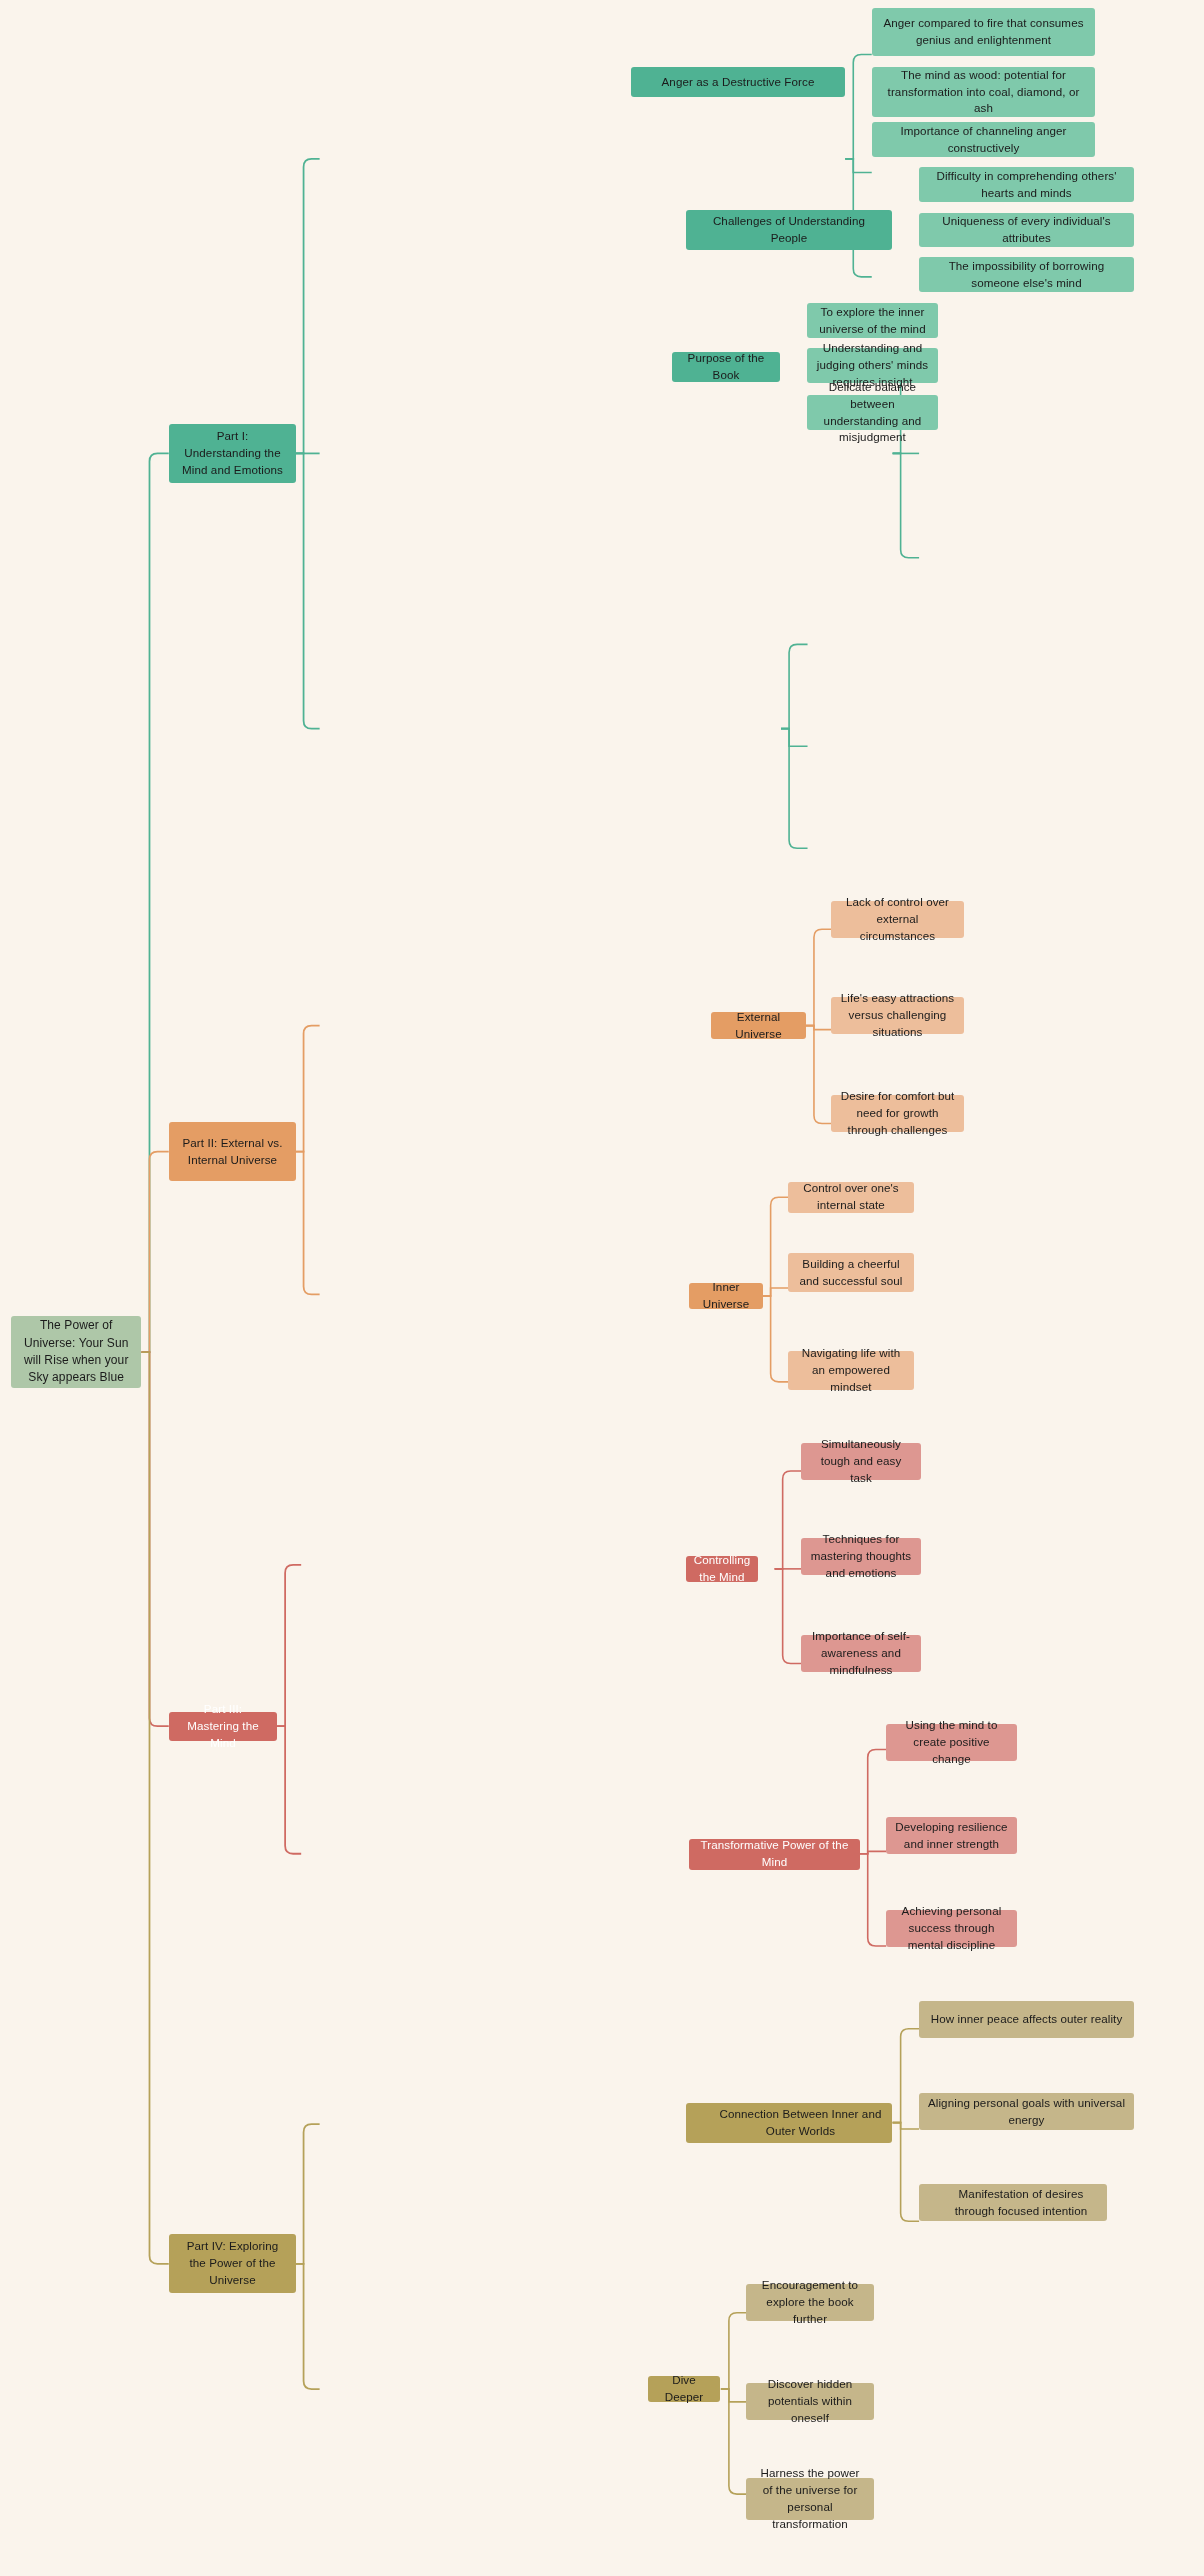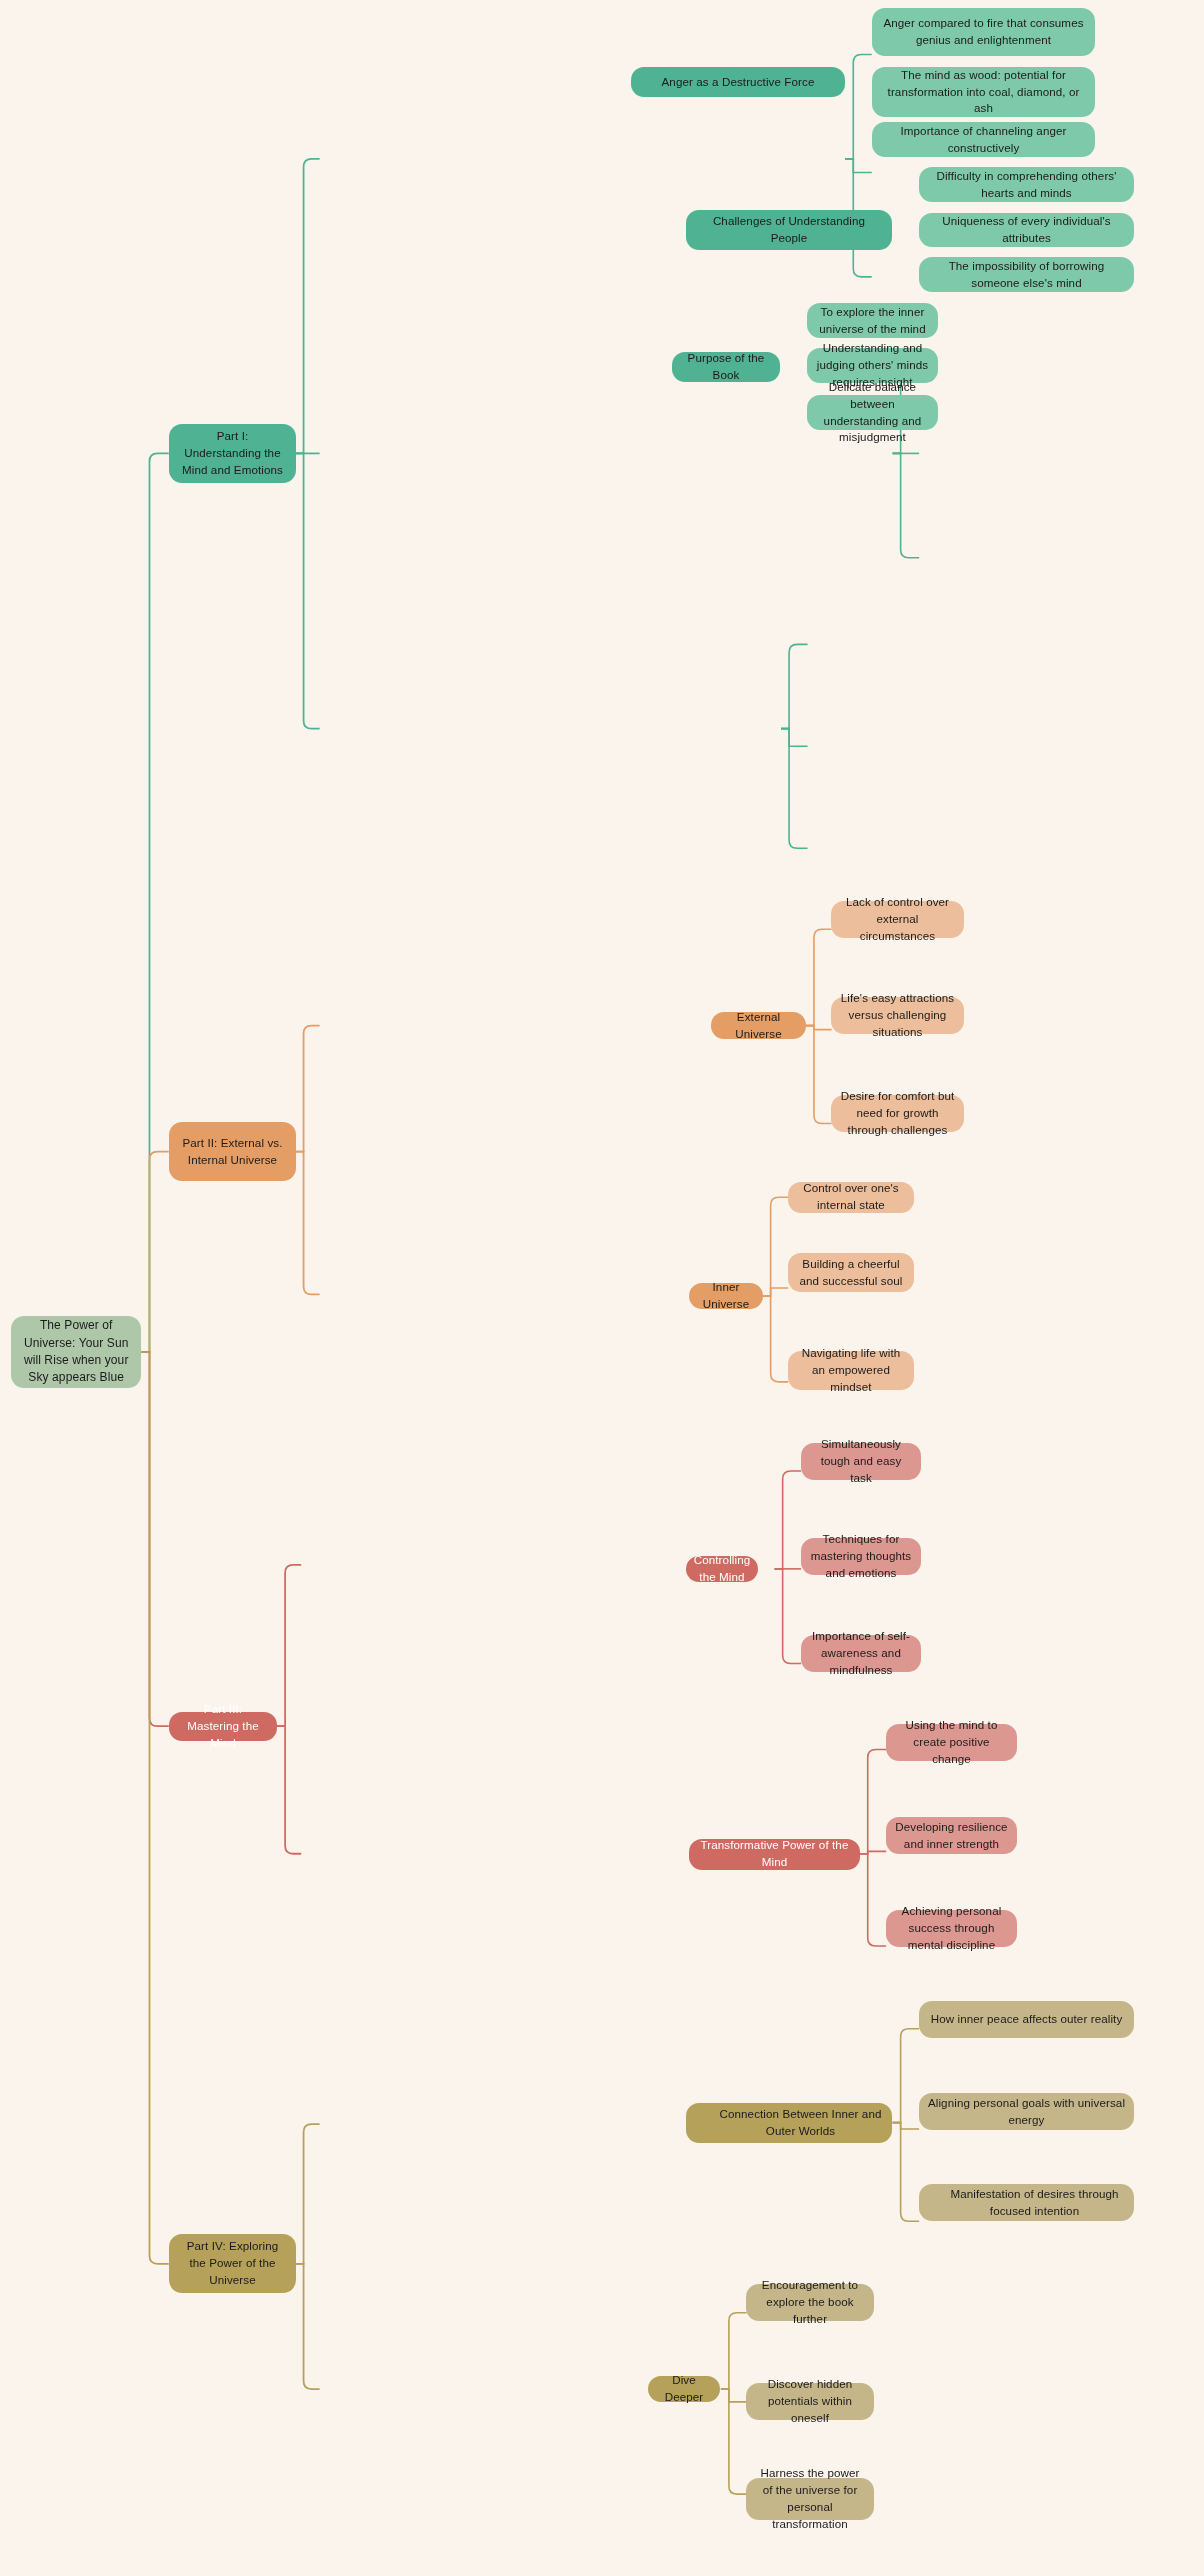--- a/index.html
+++ b/index.html
@@ -9,21 +9,21 @@
     font-family:"Liberation Sans",sans-serif;
     overflow:hidden;
   }
   #canvas{position:relative;width:1205px;height:2576px;}
   svg#links{position:absolute;left:0;top:0;width:1205px;height:2576px;pointer-events:none;}
   .node{
     position:absolute;
     box-sizing:border-box;
     display:flex;align-items:center;justify-content:center;
     text-align:center;
-    border-radius:13px;
+    border-radius:3px;
     color:#1b1b1b;
     font-size:11.6px;
     line-height:1.45;
     padding:4.8px 8px;
     letter-spacing:0.1px;
   }
   .node.root{background:#aec7a8;font-size:12px;}
   .node.l1-green{background:#4fb293;}
   .node.l2-green{background:#7fc9ab;}
   .node.l1-orange{background:#e49d64;}
@@ -136,21 +136,21 @@
   <div class="node l1-red" style="left:689px;top:1839px;width:171px;height:30.5px;">Transformative Power of the Mind</div>
   <div class="node l2-red" style="left:886px;top:1724px;width:131px;height:37px;">Using the mind to create positive change</div>
   <div class="node l2-red" style="left:886px;top:1817px;width:131px;height:37px;">Developing resilience and inner strength</div>
   <div class="node l2-red" style="left:886px;top:1910px;width:131px;height:37px;">Achieving personal success through mental discipline</div>
 
   <div class="node l1-olive" style="left:169px;top:2234px;width:127px;height:59px;">Part IV: Exploring the Power of the Universe</div>
 
   <div class="node l1-olive" style="left:686px;top:2103px;width:206px;height:40px;padding-left:31px;">Connection Between Inner and Outer Worlds</div>
   <div class="node l2-olive" style="left:919px;top:2001px;width:215px;height:37px;">How inner peace affects outer reality</div>
   <div class="node l2-olive" style="left:919px;top:2093px;width:215px;height:37px;">Aligning personal goals with universal energy</div>
-  <div class="node l2-olive" style="left:919px;top:2184px;width:215px;height:37px;padding-left:24px;">Manifestation of desires through focused intention</div>
+  <div class="node l2-olive" style="left:919px;top:2184px;width:188px;height:37px;padding-left:24px;">Manifestation of desires through focused intention</div>
 
   <div class="node l1-olive" style="left:648px;top:2376px;width:72px;height:26px;">Dive Deeper</div>
   <div class="node l2-olive" style="left:746px;top:2284px;width:128px;height:37px;">Encouragement to explore the book further</div>
   <div class="node l2-olive" style="left:746px;top:2383px;width:128px;height:37px;">Discover hidden potentials within oneself</div>
   <div class="node l2-olive" style="left:746px;top:2478px;width:128px;height:42px;">Harness the power of the universe for personal transformation</div>
 
 </div>
 
 
 </body></html>

